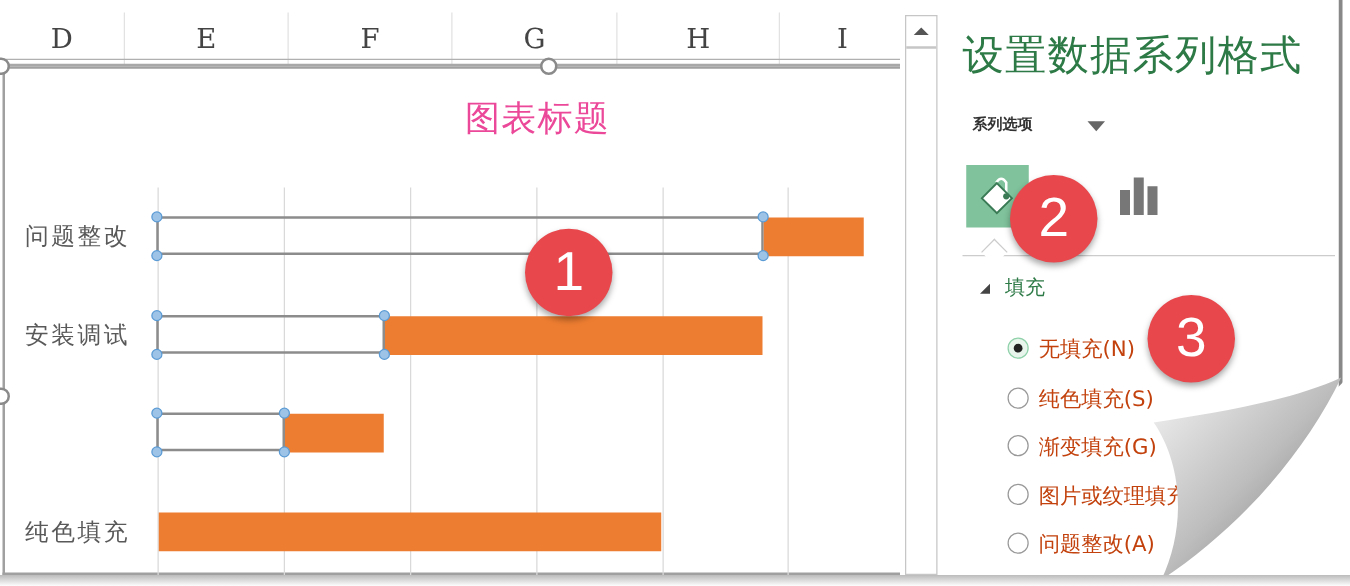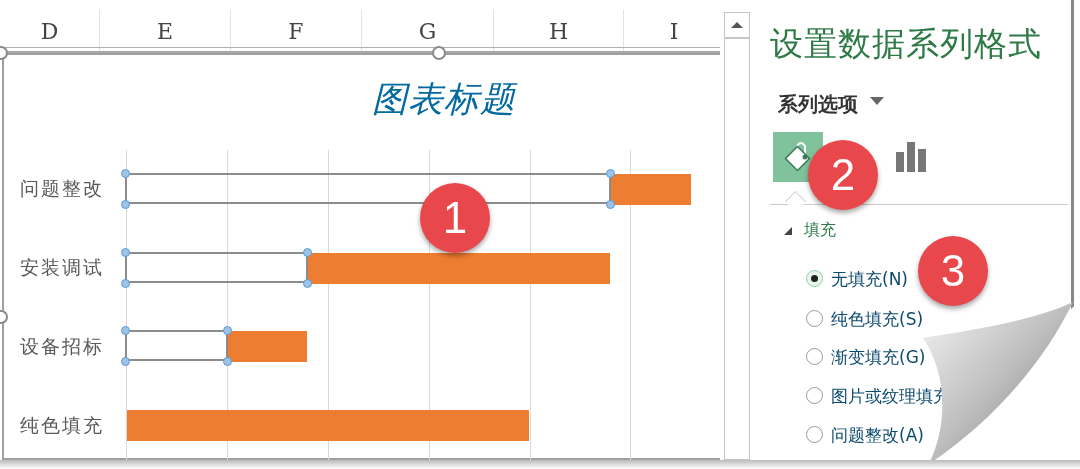--- a/index.html
+++ b/index.html
@@ -2,41 +2,41 @@
 <html><head>
 <meta charset="utf-8">
 <style>
   html,body{margin:0;padding:0;}
   body{width:1080px;height:469px;position:relative;overflow:hidden;background:#fff;font-family:"DejaVu Sans","Liberation Sans",sans-serif;}
   .sheet{position:absolute;left:0;top:0;width:725px;height:462px;background:#fff;}
   .col-header{position:absolute;top:10px;height:42px;border-right:1px solid #e2e2e2;box-sizing:border-box;text-align:center;font-family:"DejaVu Serif","Liberation Serif",serif;font-size:22px;color:#444;line-height:44px;}
   .chart{position:absolute;left:2px;top:53px;width:718px;height:407px;border:2px solid #a0a0a0;border-right:none;box-sizing:border-box;background:#fff;}
   .chart-top{position:absolute;left:0;top:47px;width:720px;height:6px;border-top:1px solid #b0b0b0;border-bottom:2px solid #a8a8a8;box-sizing:border-box;}
   .handle{position:absolute;width:14px;height:14px;border:2px solid #8a8a8a;border-radius:50%;background:#fff;box-sizing:border-box;}
-  .chart-title{position:absolute;left:372px;top:76px;font-size:35px;color:#0369a1;letter-spacing:1px;font-style:italic;}
+  .chart-title{position:absolute;left:372px;top:76px;font-size:28px;color:#ec4899;letter-spacing:1px;}
   .gridline{position:absolute;top:150px;width:1px;height:310px;background:#d9d9d9;}
   .cat-label{position:absolute;left:20px;font-size:19px;color:#595959;letter-spacing:2px;}
   .bar{position:absolute;height:31px;background:#ed7d31;}
   .bar-empty{position:absolute;height:31px;border:2px solid #8c8c8c;box-sizing:border-box;background:transparent;}
   .sel-dot{position:absolute;width:9px;height:9px;border-radius:50%;background:#9dc3e6;border:1px solid #5b9bd5;box-sizing:border-box;}
   .badge{position:absolute;width:70px;height:70px;border-radius:50%;background:#e8474c;color:#fff;font-family:"Liberation Sans",sans-serif;font-size:44px;text-align:center;line-height:70px;box-shadow:0 3px 5px rgba(0,0,0,0.35);}
   .scrollbar{position:absolute;left:724px;top:12px;width:26px;height:448px;border:1px solid #c6c6c6;box-sizing:border-box;background:#fff;}
   .scroll-up{position:absolute;left:0;top:0;width:24px;height:26px;border-bottom:2px solid #c6c6c6;box-sizing:border-box;}
   .scroll-up:after{content:"";position:absolute;left:6px;top:9px;border-left:6px solid transparent;border-right:6px solid transparent;border-bottom:6px solid #555;}
   .panel{position:absolute;left:754px;top:0;width:320px;height:362px;background:#fff;border-right:3px solid #888;box-sizing:border-box;}
   .panel-title{position:absolute;left:16px;top:22px;font-size:33px;color:#2d7a46;letter-spacing:1px;}
-  .series-opts{position:absolute;left:24px;top:91px;font-size:20px;font-weight:bold;color:#333;}
+  .series-opts{position:absolute;left:24px;top:91px;font-size:12px;font-weight:bold;color:#333;}
   .series-caret{position:absolute;left:116px;top:97px;border-left:7px solid transparent;border-right:7px solid transparent;border-top:8px solid #666;}
   .tab-fill{position:absolute;left:19px;top:132px;width:50px;height:50px;background:#7fc29b;}
   .tab-bar{position:absolute;left:142px;top:140px;width:32px;height:34px;}
   .tab-underline{position:absolute;left:16px;top:204px;width:298px;height:1px;background:#ccc;}
   .tab-notch{position:absolute;left:34px;top:194px;width:14px;height:14px;border-left:1px solid #ccc;border-top:1px solid #ccc;transform:rotate(45deg);background:#fff;}
   .section{position:absolute;left:30px;top:220px;font-size:16px;font-weight:normal;color:#2d7a46;}
   .section-tri{position:absolute;left:30px;top:227px;border-left:8px solid transparent;border-bottom:8px solid #444;}
-  .radio-row{position:absolute;left:52px;font-size:17px;color:#0c4a6e;}
+  .radio-row{position:absolute;left:52px;font-size:17px;color:#c2410c;}
   .radio{display:inline-block;width:17px;height:17px;border:1px solid #999;border-radius:50%;box-sizing:border-box;vertical-align:-2px;margin-right:8px;position:relative;background:#fff;}
   .radio.checked{border-color:#8fd1a9;background:#e7f5ec;}
   .radio.checked:after{content:"";position:absolute;left:4px;top:4px;width:7px;height:7px;border-radius:50%;background:#222;}
   .curl{position:absolute;left:915px;top:300px;width:165px;height:169px;}
   .bottom-shadow{position:absolute;left:0;top:460px;width:1080px;height:9px;background:linear-gradient(#bbb,#fff);}
 </style>
 </head>
 <body>
 
 <div class="sheet">
@@ -57,21 +57,20 @@
 
   <div class="gridline" style="left:126px;"></div>
   <div class="gridline" style="left:227px;"></div>
   <div class="gridline" style="left:328px;"></div>
   <div class="gridline" style="left:429px;"></div>
   <div class="gridline" style="left:530px;"></div>
   <div class="gridline" style="left:630px;"></div>
 
   <div class="cat-label" style="top:176px;">问题整改</div>
   <div class="cat-label" style="top:255px;">安装调试</div>
-  <div class="cat-label" style="top:334px;">设备招标</div>
   <div class="cat-label" style="top:413px;">纯色填充</div>
 
   <div class="bar-empty" style="left:125px;top:173px;width:486px;"></div>
   <div class="bar" style="left:611px;top:174px;width:80px;"></div>
 
   <div class="bar-empty" style="left:125px;top:252px;width:183px;"></div>
   <div class="bar" style="left:308px;top:253px;width:302px;"></div>
 
   <div class="bar-empty" style="left:125px;top:330px;width:103px;"></div>
   <div class="bar" style="left:228px;top:331px;width:79px;"></div>

